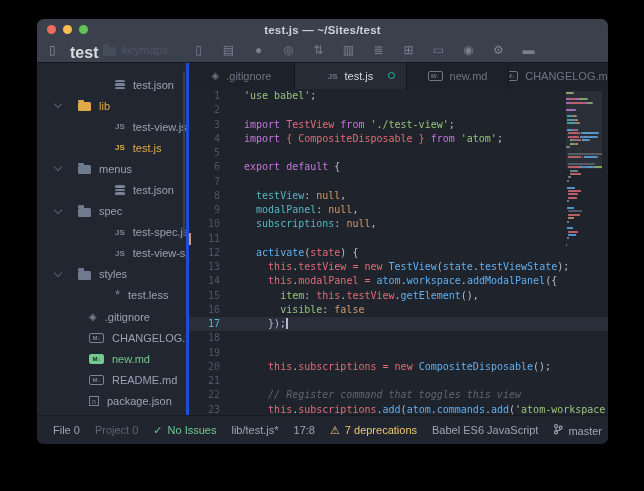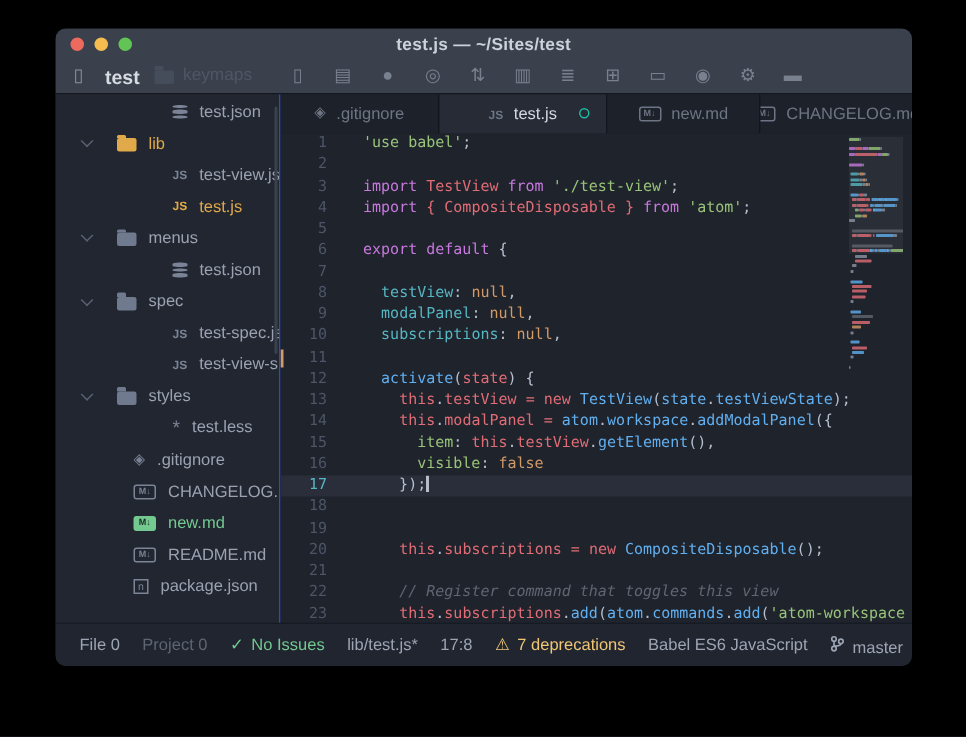--- a/index.html
+++ b/index.html
@@ -9,27 +9,27 @@
           overflow:hidden;display:flex;flex-direction:column}
   
   .header{flex:0 0 auto;background:#3a404c;border-bottom:1px solid #14171e}
   .titlebar{height:21px;position:relative;display:flex;align-items:center}
   .lights{position:absolute;left:10px;top:6px;display:flex;gap:7px}
   .light{width:9px;height:9px;border-radius:50%}
   .light.red{background:#ee6a5f}.light.yellow{background:#f5bd4f}.light.green{background:#61c454}
   .title{flex:1;text-align:center;font-size:11.5px;font-weight:bold;color:#ccd1da;letter-spacing:.2px}
   .toolbar{height:22px;position:relative}
   .tb-book{position:absolute;left:12px;top:3px;font-size:12px;color:#8a92a0;line-height:14px}
-  .tb-project{position:absolute;left:33px;top:4px;font-size:13px;font-weight:bold;color:#d7dbe2}
+  .tb-project{position:absolute;left:33px;top:4px;font-size:16px;font-weight:bold;color:#d7dbe2}
   .tb-ghost{position:absolute;left:66px;top:4px;font-size:11.5px;color:#9aa2b2;opacity:.22;display:flex;gap:6px;align-items:center}
   .tb-icons{position:absolute;left:155px;top:3px;display:flex;gap:17px}
   .tb-icon{font-size:12px;color:#79818f;line-height:15px;width:13px;text-align:center}
   
   .main{flex:1;display:flex;min-height:0}
-  .tree{width:149px;flex:0 0 auto;background:#222630;border-right:1px solid #1d4ed8;position:relative;overflow:hidden;padding-top:1px}
+  .tree{width:149px;flex:0 0 auto;background:#222630;border-right:3px solid #1d4ed8;position:relative;overflow:hidden;padding-top:11px}
   .tree-scrollbar{position:absolute;right:1px;top:8px;width:2px;height:165px;background:#39404e;border-radius:1px}
   .trow{height:21.1px;display:flex;align-items:center;font-size:11px;color:#9aa2b2;white-space:nowrap}
   .trow.folder{padding-left:18px}
   .trow.root{padding-left:52px}
   .trow.child{padding-left:78px}
   .trow .lbl{margin-left:8px}
   .trow.active{color:#e0aa4a}
   .trow.added{color:#73c990}
   .i-chev{width:5px;height:5px;border-left:1.5px solid #596274;border-bottom:1.5px solid #596274;
           transform:rotate(-45deg);margin-right:17px;margin-top:-3px;flex:0 0 auto}

